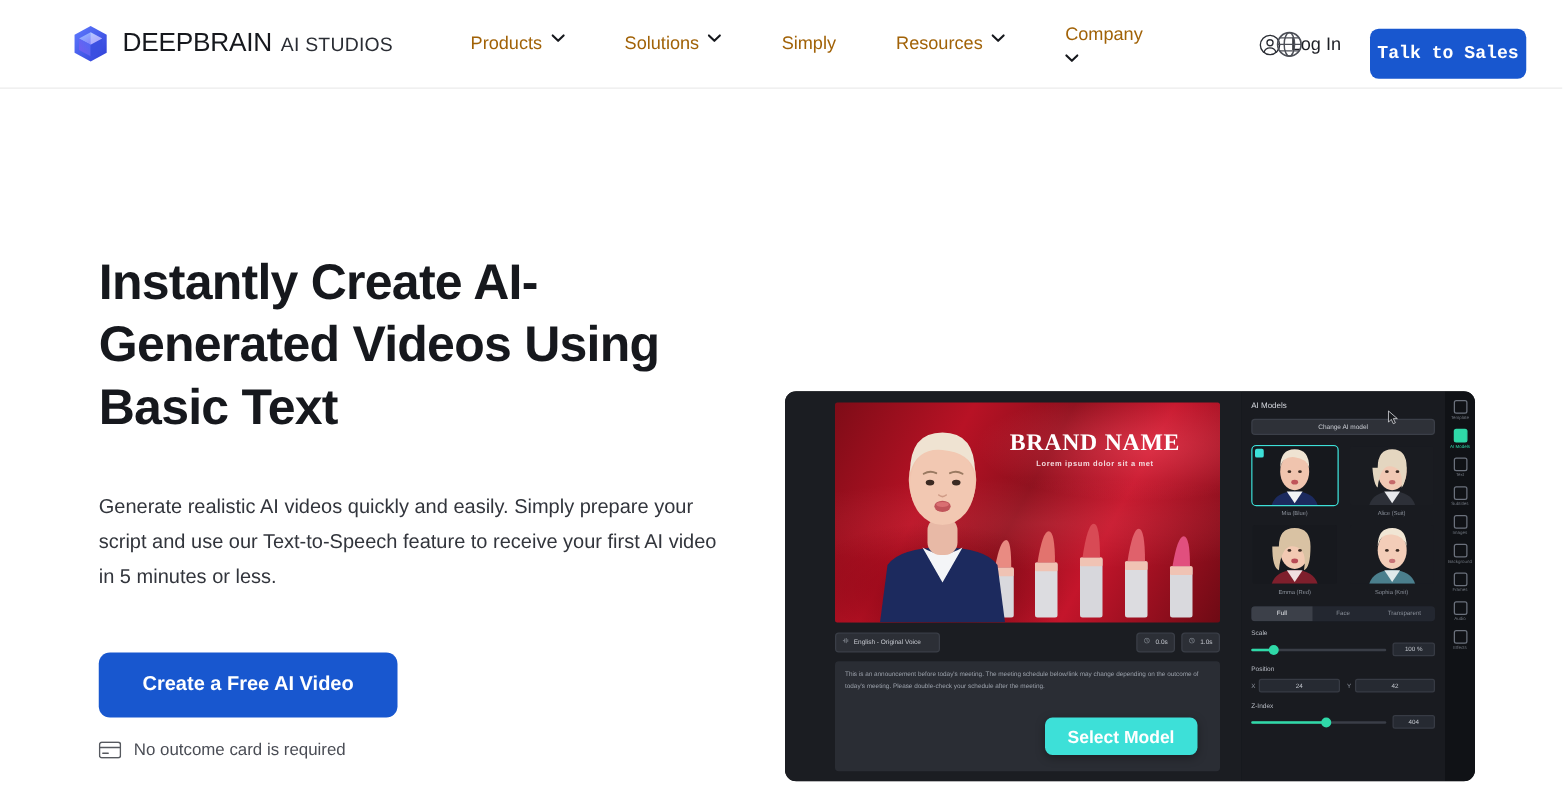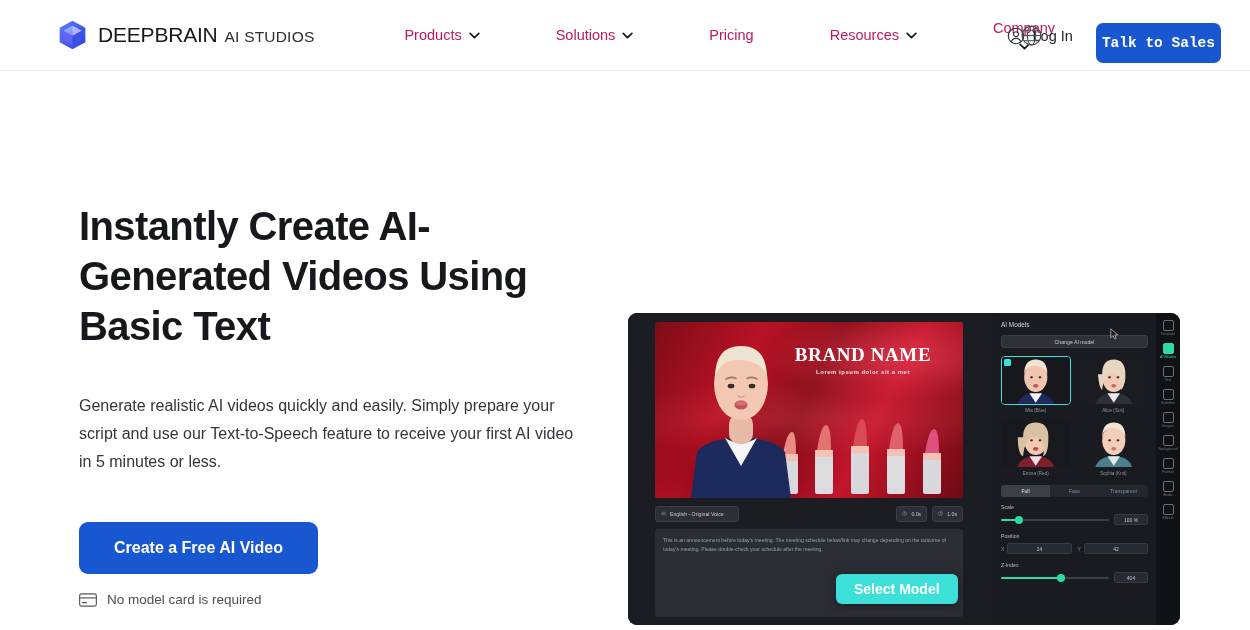--- a/index.html
+++ b/index.html
@@ -65,29 +65,27 @@
 
   .nav {
     display: flex;
     align-items: center;
     margin-left: 62px;
     gap: 0;
   }
 
   .nav-item {
     display: flex;
-    align-items: center;
     gap: 7px;
     font-size: 14.5px;
-    color: #be185d;
+    color: #a16207;
     padding: 8px 0;
     margin-right: 48px;
     cursor: pointer;
     white-space: nowrap;
-    margin-left: 28px;
   }
   .nav-item:last-child { margin-right: 0; flex-direction: column; }
 
   .chev {
     width: 11px;
     height: 7px;
     display: block;
     flex: 0 0 auto;
   }
 
@@ -203,21 +201,21 @@
     border-radius: 9px;
     overflow: hidden;
     display: flex;
   }
 
   .mk-main {
     position: relative;
     width: 365px;
     flex: 0 0 365px;
     background: #1b1d22;
-    padding: 9px 8px 8px 27px;
+    padding: 9px 8px 8px 40px;
     display: flex;
     flex-direction: column;
     justify-content: center;
   }
 
   .mk-stage {
     position: relative;
     width: 308px;
     height: 176px;
     border-radius: 2px;
@@ -536,21 +534,21 @@
     </div>
     <div class="nav-item">
       <span>Solutions</span>
       <span>
         <svg class="chev" viewBox="0 0 12 8">
             <path d="M1 1.5 L6 6.5 L11 1.5" stroke="#16181d" stroke-width="1.9" fill="none" stroke-linecap="round" stroke-linejoin="round"></path>
           </svg>
       </span>
     </div>
     <div class="nav-item">
-      <span>Pricing</span>
+      <span>Simply</span>
     </div>
     <div class="nav-item">
       <span>Resources</span>
       <span>
         <svg class="chev" viewBox="0 0 12 8">
             <path d="M1 1.5 L6 6.5 L11 1.5" stroke="#16181d" stroke-width="1.9" fill="none" stroke-linecap="round" stroke-linejoin="round"></path>
           </svg>
       </span>
     </div>
     <div class="nav-item">
@@ -596,21 +594,21 @@
     <p class="hero-sub">Generate realistic AI videos quickly and easily. Simply prepare your script and use our Text-to-Speech feature to receive your first AI video in 5 minutes or less.</p>
     <button class="cta-free">Create a Free AI Video</button>
     <div class="nocard">
       <span>
         <svg class="card-icon" viewBox="0 0 20 15">
           <rect x="0.7" y="0.7" width="18.6" height="13.6" rx="2" fill="none" stroke="#56595f" stroke-width="1.3"></rect>
           <line x1="0.7" y1="5.2" x2="19.3" y2="5.2" stroke="#56595f" stroke-width="1.3"></line>
           <line x1="3.6" y1="10.4" x2="8.4" y2="10.4" stroke="#56595f" stroke-width="1.3" stroke-linecap="round"></line>
         </svg>
       </span>
-      <span>No model card is required</span>
+      <span>No outcome card is required</span>
     </div>
   </div>
 
   <div class="mockup">
 
     <div class="mk-main">
 
       <div class="mk-stage">
         <div class="stage-sheen"></div>
 

